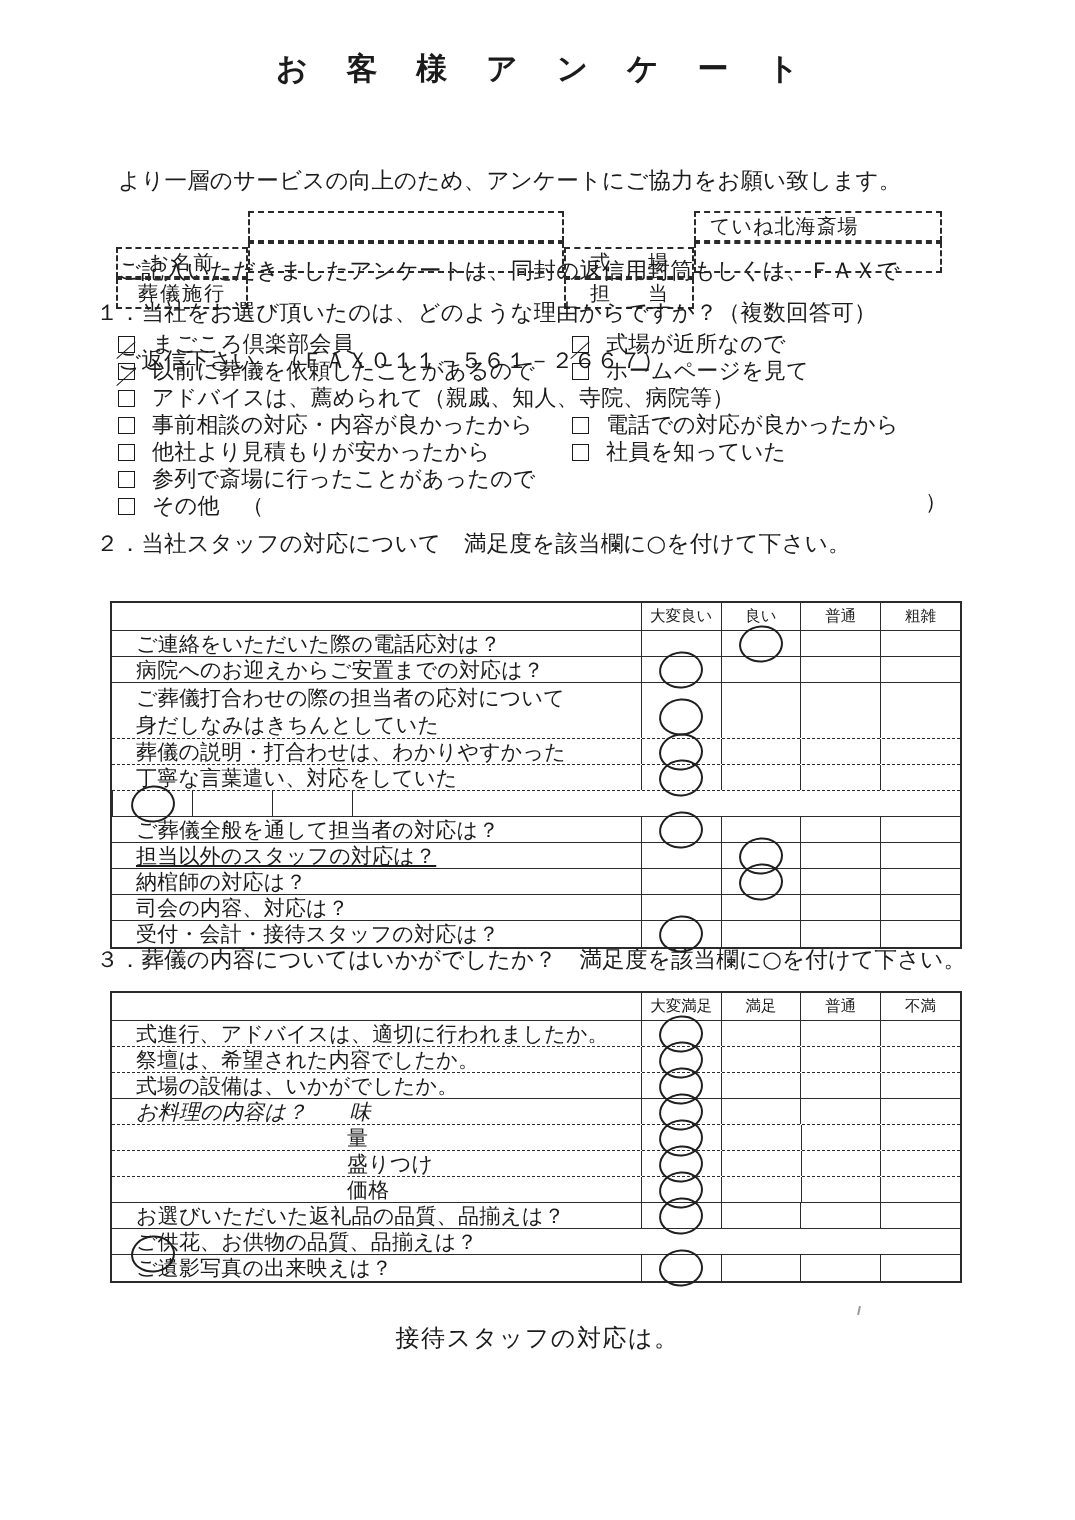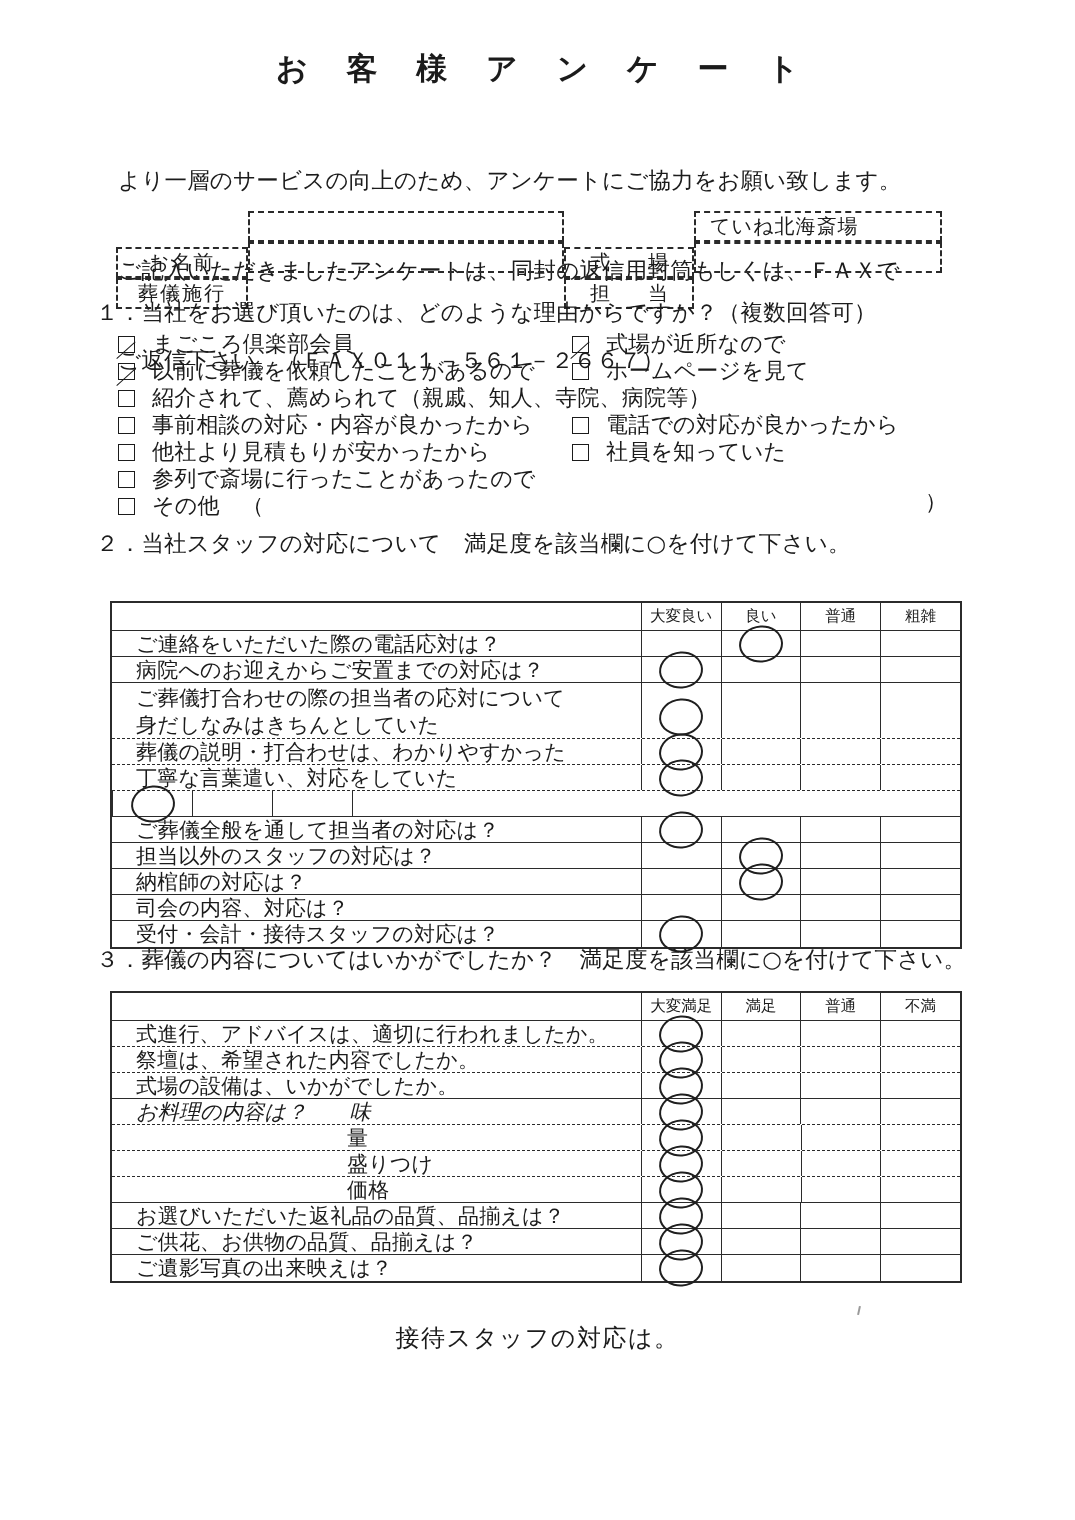--- a/index.html
+++ b/index.html
@@ -221,21 +221,21 @@
   <div class="opt" style="left:118px;top:329px;">
     <span class="cb checked"></span>
     <span>まごころ倶楽部会員</span>
   </div>
   <div class="opt" style="left:118px;top:356px;">
     <span class="cb checked"></span>
     <span>以前に葬儀を依頼したことがあるので</span>
   </div>
   <div class="opt" style="left:118px;top:383px;">
     <span class="cb"></span>
-    <span>紹介されて、薦められて（親戚、知人、寺院、病院等）</span>
+    <span>アドバイスは、薦められて（親戚、知人、寺院、病院等）</span>
   </div>
   <div class="opt" style="left:118px;top:410px;">
     <span class="cb"></span>
     <span>事前相談の対応・内容が良かったから</span>
   </div>
   <div class="opt" style="left:118px;top:437px;">
     <span class="cb"></span>
     <span>他社より見積もりが安かったから</span>
   </div>
   <div class="opt" style="left:118px;top:464px;">
@@ -332,21 +332,21 @@
       <div class="rrow solid" style="height: 26px;">
         <div class="qcell" style="width: 530px;">ご葬儀全般を通して担当者の対応は？</div>
         <div class="ocell" style="width: 80px;">
           <span class="mark"></span>
         </div>
         <div class="ocell" style="width: 80px;"></div>
         <div class="ocell" style="width: 80px;"></div>
         <div class="ocell" style="width: 80px;"></div>
       </div>
       <div class="rrow solid" style="height: 26px;">
-        <div class="qcell" style="width: 530px;">担当以外のスタッフの対応は？</div>
+        <div class="qcell" style="width: 530px; text-decoration: underline;">担当以外のスタッフの対応は？</div>
         <div class="ocell" style="width: 80px;"></div>
         <div class="ocell" style="width: 80px;">
           <span class="mark"></span>
         </div>
         <div class="ocell" style="width: 80px;"></div>
         <div class="ocell" style="width: 80px;"></div>
       </div>
       <div class="rrow solid" style="height: 26px;">
         <div class="qcell" style="width: 530px;">納棺師の対応は？</div>
         <div class="ocell" style="width: 80px;"></div>
@@ -449,21 +449,21 @@
       </div>
       <div class="rrow solid" style="height: 26px;">
         <div class="qcell" style="width: 530px;">お選びいただいた返礼品の品質、品揃えは？</div>
         <div class="ocell" style="width: 80px;">
           <span class="mark"></span>
         </div>
         <div class="ocell" style="width: 80px;"></div>
         <div class="ocell" style="width: 80px;"></div>
         <div class="ocell" style="width: 80px;"></div>
       </div>
-      <div class="rrow solid" style="height: 26px;">
+      <div class="rrow solid" style="height: 26px; flex-direction: column;">
         <div class="qcell" style="width: 530px;">ご供花、お供物の品質、品揃えは？</div>
         <div class="ocell" style="width: 80px;">
           <span class="mark"></span>
         </div>
         <div class="ocell" style="width: 80px;"></div>
         <div class="ocell" style="width: 80px;"></div>
         <div class="ocell" style="width: 80px;"></div>
       </div>
       <div class="rrow last" style="height: 26px;">
         <div class="qcell" style="width: 530px;">ご遺影写真の出来映えは？</div>

